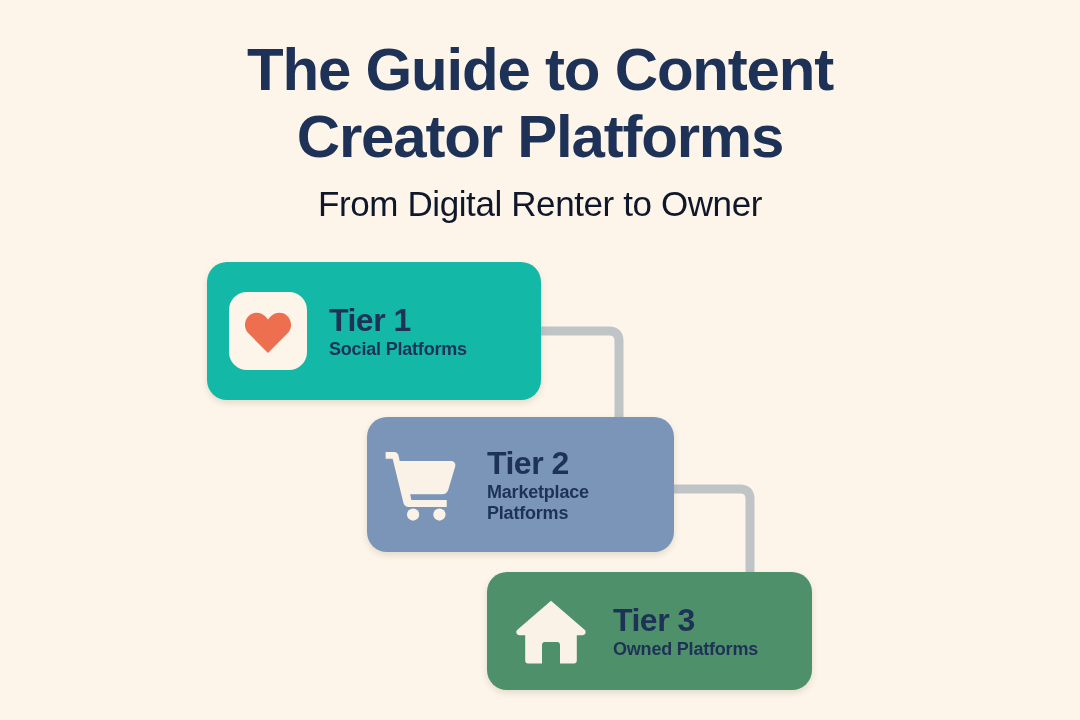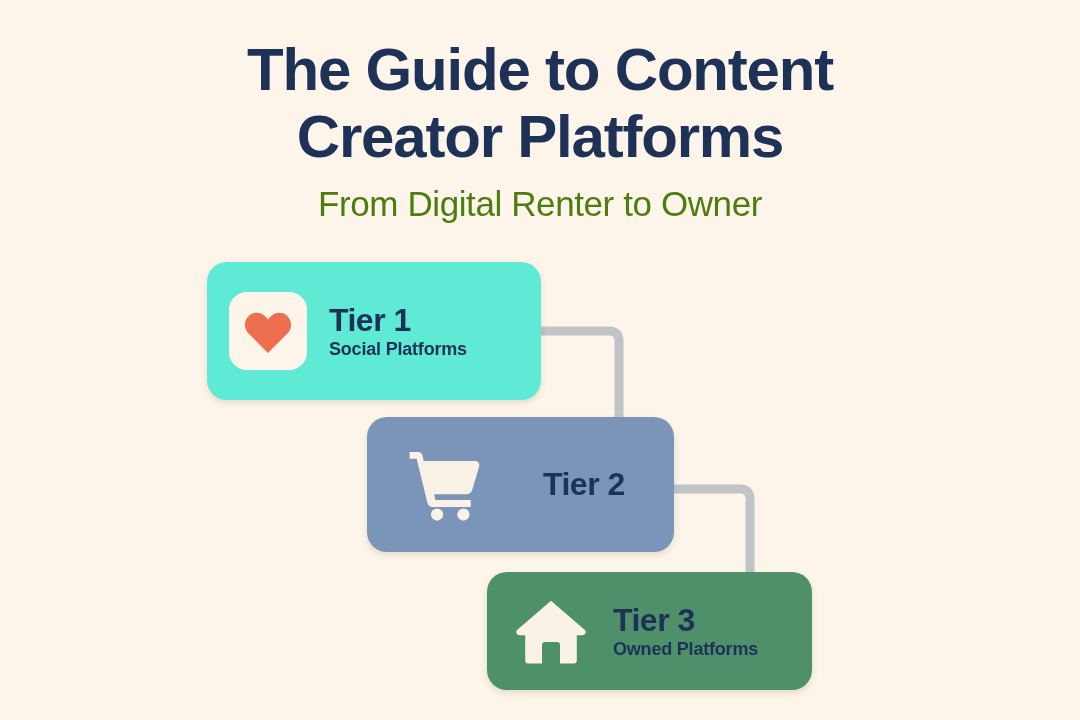--- a/index.html
+++ b/index.html
@@ -39,21 +39,21 @@
     color: #1E3257;
     font-family: "Liberation Sans", sans-serif;
     white-space: pre-line;
   }
   #subtitle {
     margin: 0;
     padding-top: 14px;
     font-size: 35px;
     font-weight: 400;
     letter-spacing: -0.4px;
-    color: #4d7c0f;
+    color: #0f172a;
     font-family: "Liberation Sans", sans-serif;
   }
 
   
   .connector {
     position: absolute;
     z-index: 1;
   }
 
   
@@ -101,35 +101,34 @@
     font-family: "Liberation Sans", sans-serif;
     white-space: pre-line;
   }
 
   
   #tier-1 {
     left: 207px;
     top: 262px;
     width: 334px;
     height: 138px;
-    background: #5eead4;
+    background: #14b8a6;
     padding-left: 22px;
   }
   #tier-1 .icon-plate { width: 78px; height: 78px; }
   #tier-1 .tier-text { margin-left: 22px; }
 
   
   #tier-2 {
     left: 367px;
     top: 417px;
     width: 307px;
     height: 135px;
     background: #7A95B8;
-    padding-left: 40px;
-    gap: 32px;
+    padding-left: 16px;
   }
   #tier-2 .tier-text { margin-left: 28px; }
 
   
   #tier-3 {
     left: 487px;
     top: 572px;
     width: 325px;
     height: 118px;
     background: #4E9069;
@@ -173,20 +172,22 @@
   <div id="tier-2" class="tier-card">
     <div class="tier-icon-wrap">
       <svg width="76" height="74" viewBox="0 0 26 25" fill="none">
         <path d="M0.9 1.2 H3.9 C4.6 1.2 5.1 1.7 5.3 2.4 L5.7 4.3 H23.3 C24.3 4.3 25 5.2 24.7 6.2 L22.3 14.2 C22.0 15.1 21.2 15.7 20.3 15.7 H9.3 L9.7 17.6 H21.8 V20.0 H8.6 C7.8 20.0 7.2 19.4 7.0 18.7 L3.3 3.5 H0.9 Z" fill="#FAF2E6"></path>
         <circle cx="10.3" cy="22.6" r="2.1" fill="#FAF2E6"></circle>
         <circle cx="19.3" cy="22.6" r="2.1" fill="#FAF2E6"></circle>
       </svg>
     </div>
     <div class="tier-text">
       <div class="tier-heading">Tier 2</div>
+      <div class="tier-sub">Marketplace
+Platforms</div>
     </div>
   </div>
 
   <div id="tier-3" class="tier-card">
     <div class="tier-icon-wrap">
       <svg width="72" height="66" viewBox="0 0 24 22" fill="none">
         <path d="M12 0.9 L0.8 10.6 C0.1 11.2 0.5 12.4 1.5 12.4 H3.4 V20.9 C3.4 21.4 3.8 21.8 4.3 21.8 H9.0 V15.6 C9.0 15.1 9.4 14.7 9.9 14.7 H14.1 C14.6 14.7 15.0 15.1 15.0 15.6 V21.8 H19.7 C20.2 21.8 20.6 21.4 20.6 20.9 V12.4 H22.5 C23.5 12.4 23.9 11.2 23.2 10.6 Z" fill="#FAF2E6"></path>
       </svg>
     </div>
     <div class="tier-text">

